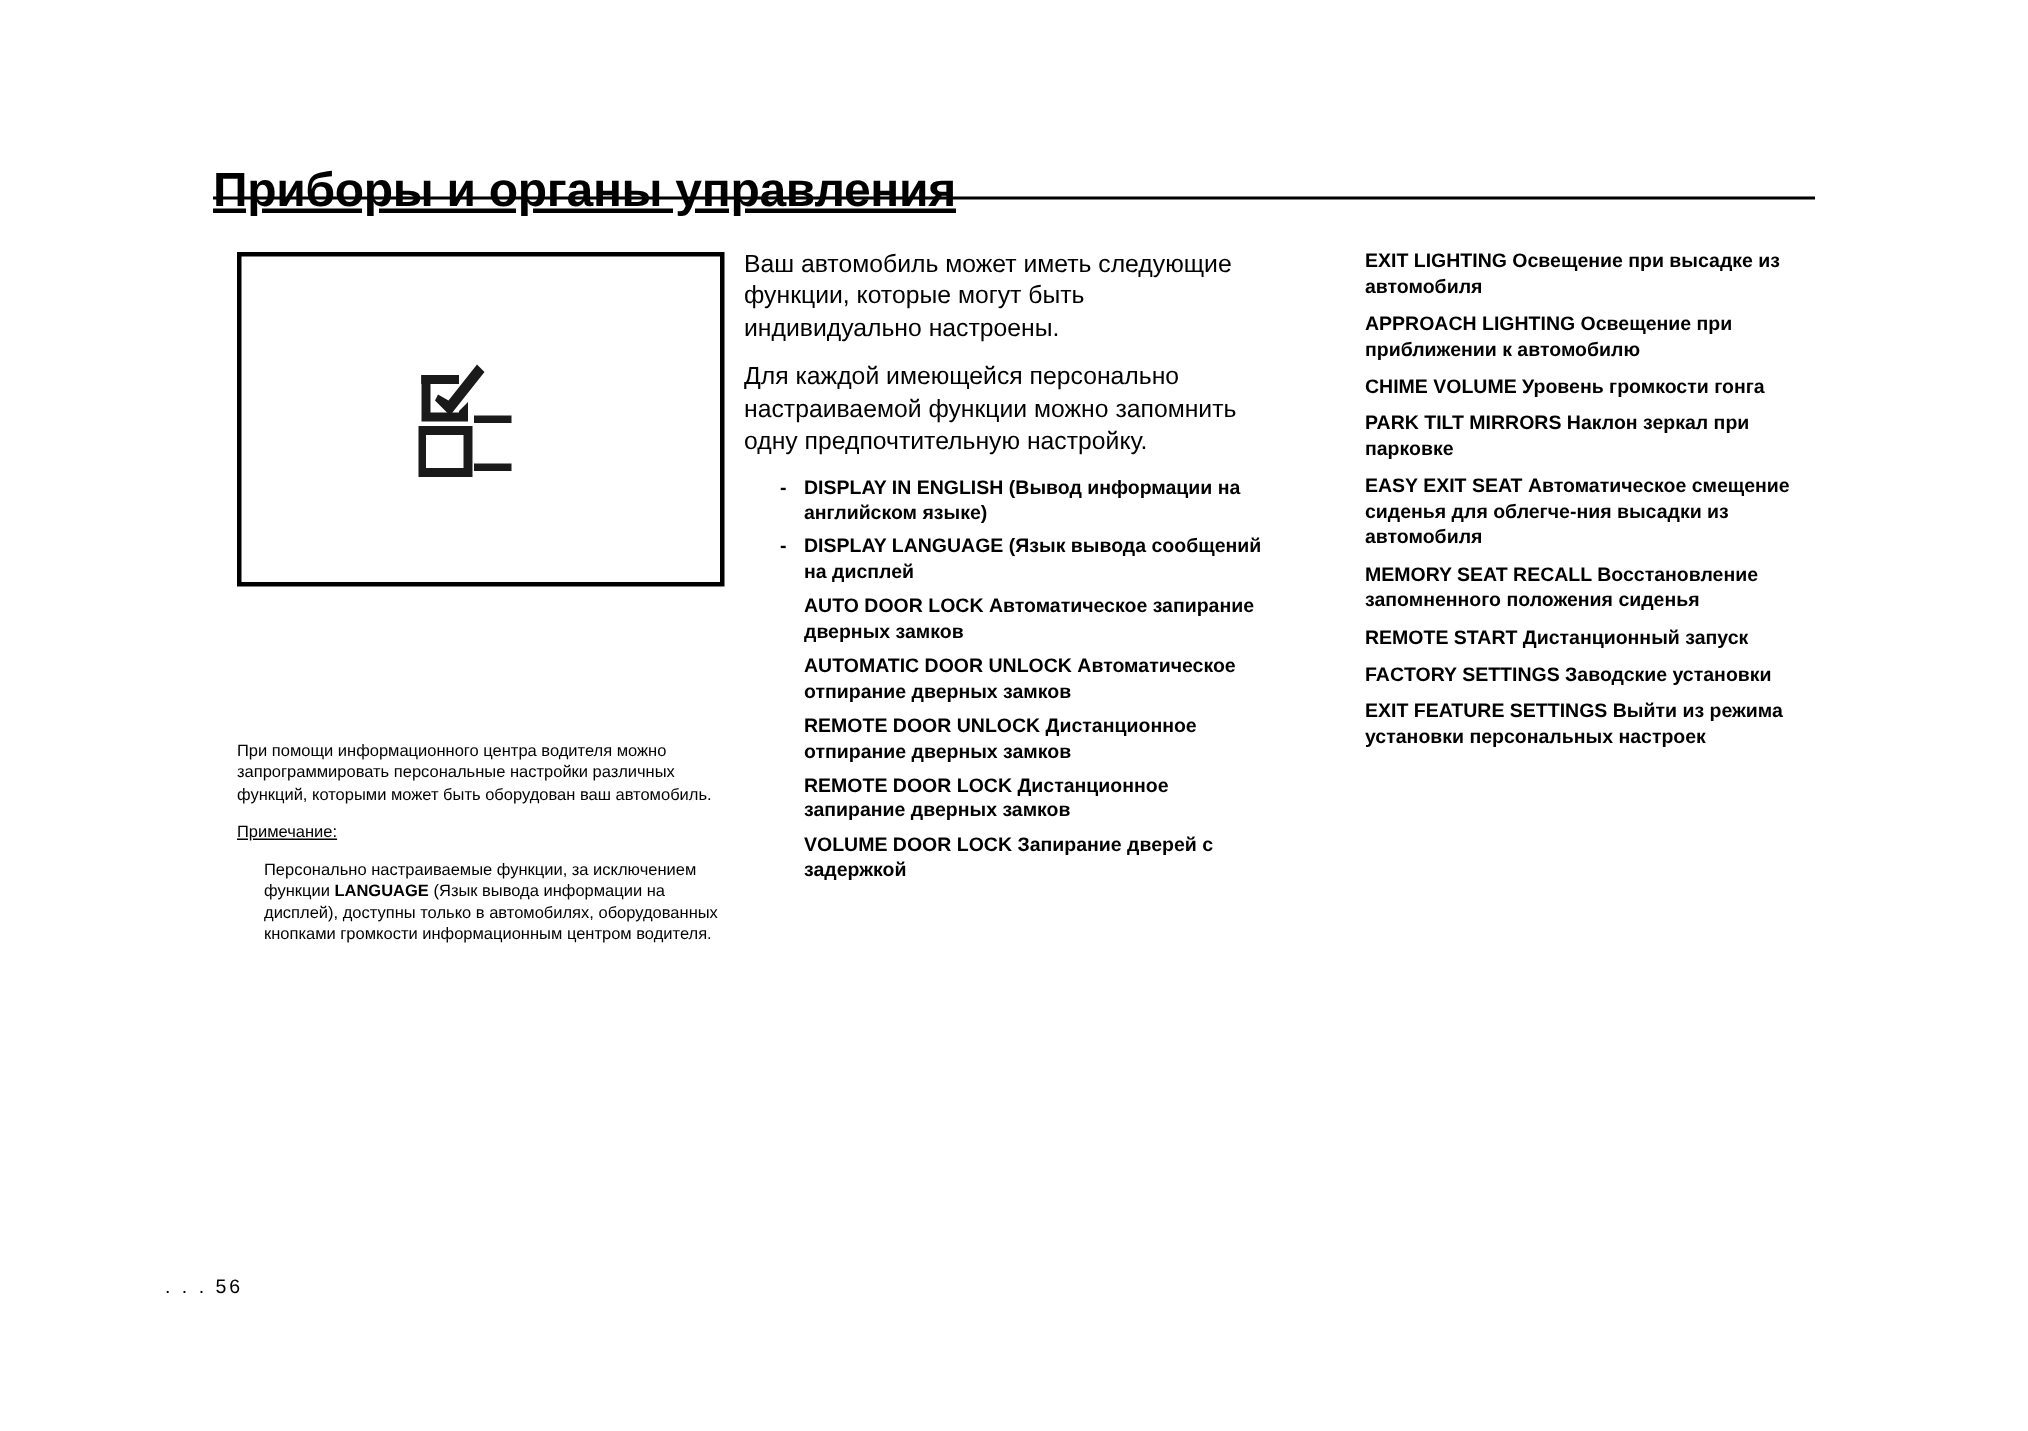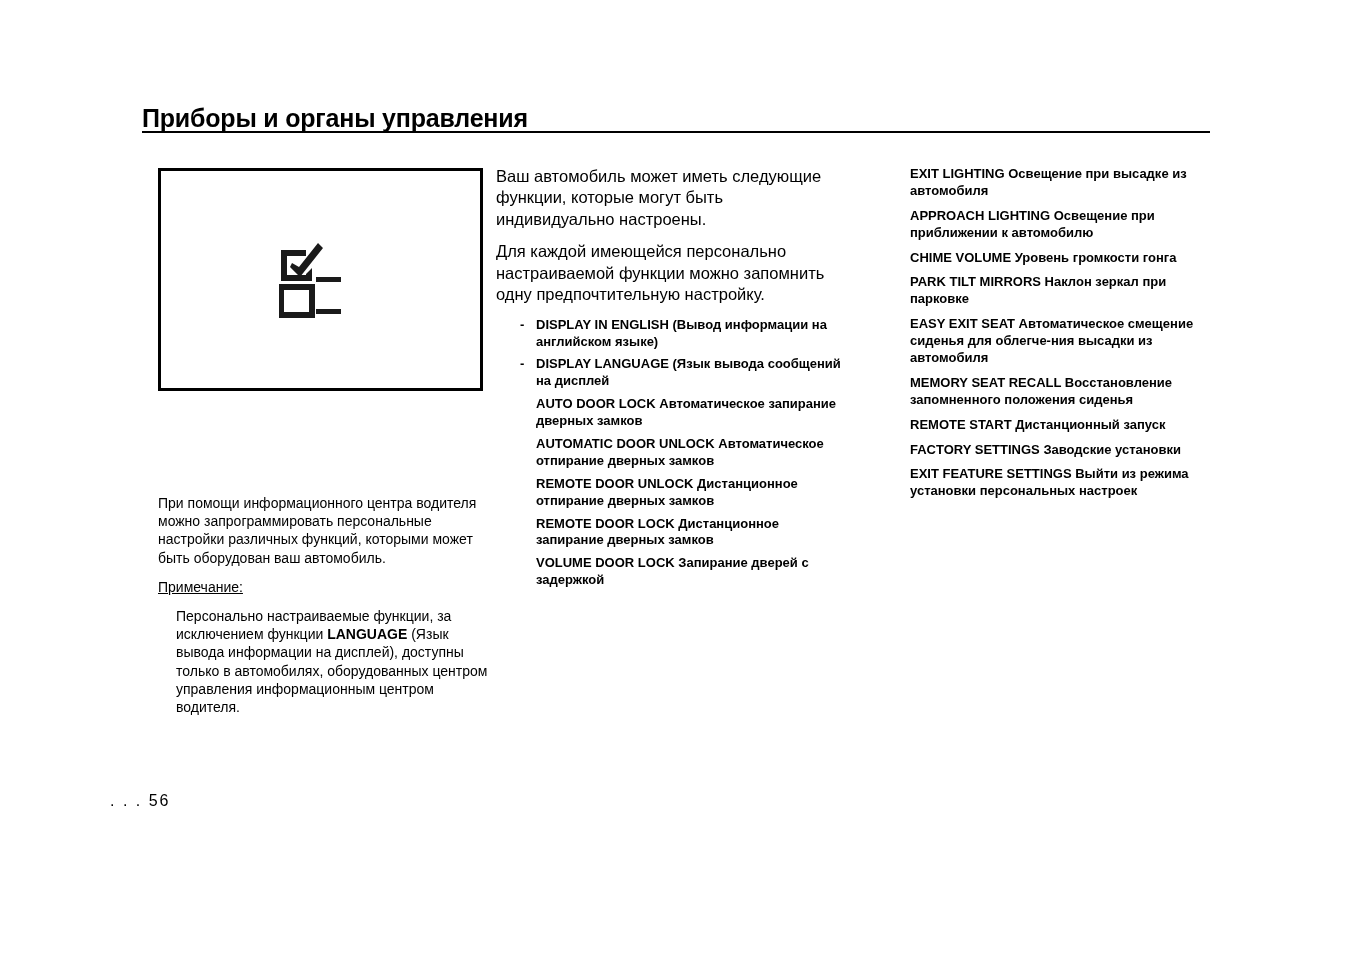--- a/index.html
+++ b/index.html
@@ -19,25 +19,26 @@
   .page {
     position: absolute;
     inset: 0;
   }
 
   
   .page-title {
     position: absolute;
     left: 142px;
     top: 88px;
-    font-size: 25px;
+    font-size: 32px;
     font-weight: bold;
     letter-spacing: -0.2px;
     line-height: 1.1;
     white-space: nowrap;
+    text-decoration: underline;
   }
   .title-rule {
     position: absolute;
     left: 142px;
     top: 131px;
     width: 1068px;
     height: 2px;
     background: #000;
   }
 
@@ -64,42 +65,42 @@
     transform: translate(-50%, -50%);
     width: 84px;
     height: 78px;
   }
 
   .left-text {
     position: absolute;
     left: 158px;
     top: 494px;
     width: 336px;
-    font-size: 14px;
+    font-size: 11px;
     line-height: 1.30;
   }
   .left-text p {
     margin: 0 0 11px 0;
   }
   .note-label {
     margin: 0 0 8px 0;
     text-decoration: underline;
   }
   .note-body {
     margin: 0 0 11px 0;
     padding-left: 18px;
   }
   .note-body b { font-weight: bold; }
   .tail-para { margin: 0; }
 
   .page-number {
     position: absolute;
     left: 110px;
-    top: 792px;
-    font-size: 16px;
+    top: 850px;
+    font-size: 13px;
     letter-spacing: 2px;
     white-space: nowrap;
   }
 
   
   .col-mid {
     position: absolute;
     left: 496px;
     top: 166px;
     width: 345px;
@@ -167,21 +168,21 @@
         <rect x="2" y="46" width="31" height="28" fill="none" stroke="#1a1a1a" stroke-width="6"></rect>
 
         <rect x="37" y="68" width="25" height="5" fill="#1a1a1a"></rect>
       </svg>
     </div>
   </div>
 
   <div class="left-text">
     <p>При помощи информационного центра водителя можно запрограммировать персональные настройки различных функций, которыми может быть оборудован ваш автомобиль.</p>
     <p class="note-label">Примечание:</p>
-    <p class="note-body"><span>Персонально настраиваемые функции, за исключением функции </span><b>LANGUAGE</b><span> (Язык вывода информации на дисплей), доступны только в автомобилях, оборудованных центром управления информационным центром водителя.</span></p>
+    <p class="note-body"><span>Персонально настраиваемые функции, за исключением функции </span><b>LANGUAGE</b><span> (Язык вывода информации на дисплей), доступны только в автомобилях, оборудованных кнопками громкости информационным центром водителя.</span></p>
   </div>
 
   <div class="page-number">. . . 56</div>
 
   <div class="col-mid">
     <p class="intro">Ваш автомобиль может иметь следующие функции, которые могут быть индивидуально настроены.</p>
     <p class="intro">Для каждой имеющейся персонально настраиваемой функции можно запомнить одну предпочтительную настройку.</p>
     <ul class="feature-list">
       <li class="feature-item"><span class="dash">-</span><span>DISPLAY IN ENGLISH</span><span> (Вывод информации на английском языке)</span></li>
       <li class="feature-item"><span class="dash">-</span><span>DISPLAY LANGUAGE</span><span> (Язык вывода сообщений на дисплей</span></li>

